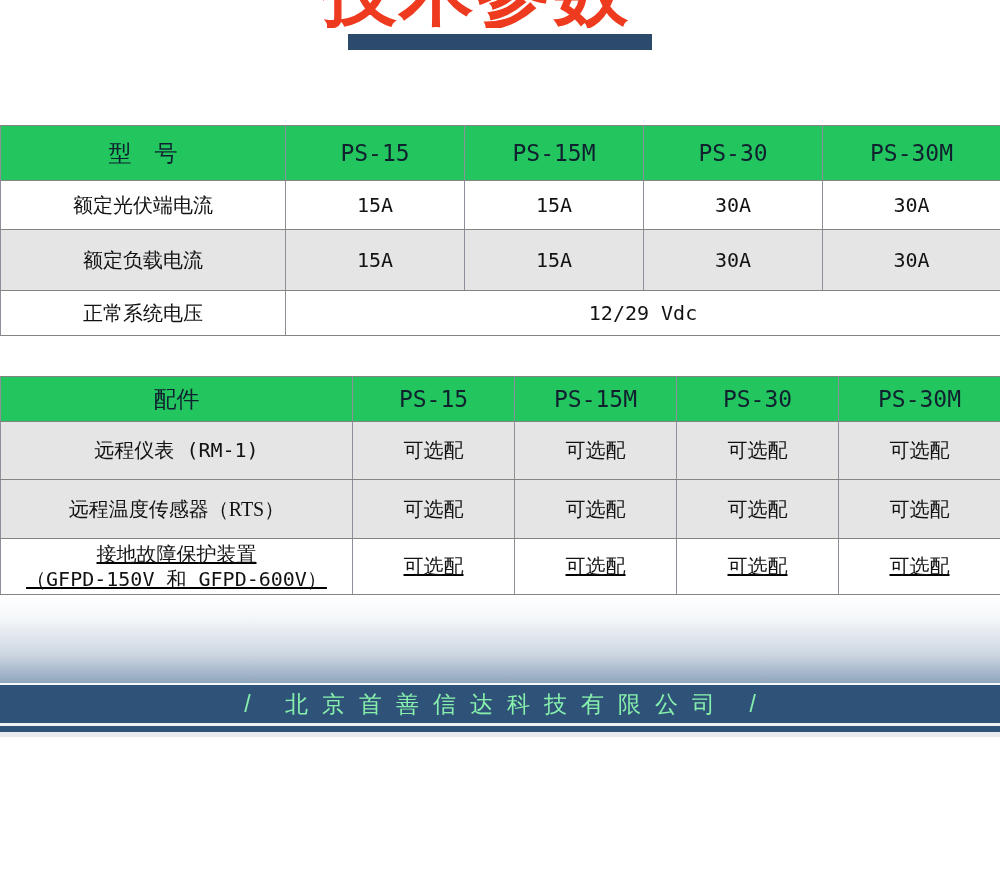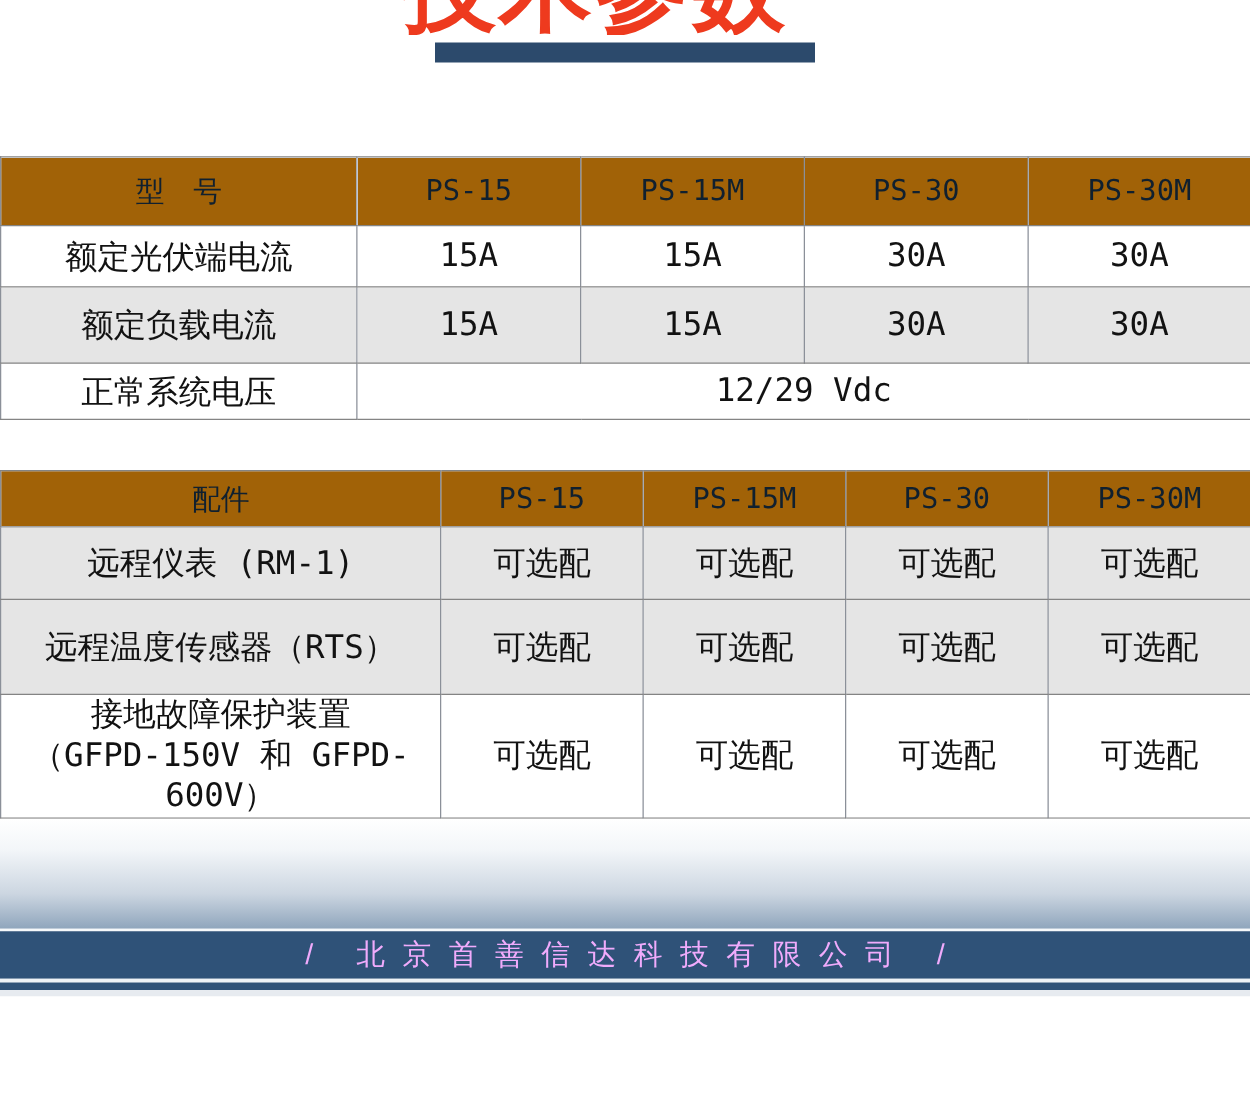--- a/index.html
+++ b/index.html
@@ -24,44 +24,44 @@
 
   
   table{
     width:1000px;border-collapse:collapse;table-layout:fixed;
     font-family:"DejaVu Sans Mono","Liberation Sans",sans-serif;
   }
   th,td{
     border:1px solid #8b9099;
     border-top-color:#848484;border-bottom-color:#848484;
     text-align:center;vertical-align:middle;
-    font-size:26px;color:#121212;font-weight:400;padding:0 2px;
+    font-size:20px;color:#121212;font-weight:400;padding:0 2px;
     overflow:hidden;
   }
   thead th{
-    background:#a16207;color:#10202f;font-size:23px;
+    background:#22c55e;color:#10202f;font-size:23px;
   }
   tr.alt td{background:#e5e5e5;}
   tr.h55{height:55px;} tr.h49{height:49px;} tr.h61{height:61px;}
-  tr.h57{height:45px;} tr.h58{height:58px;} tr.h59{height:76px;} tr.h62{height:56px;}
+  tr.h57{height:45px;} tr.h58{height:58px;} tr.h59{height:59px;font-family:Liberation Serif, serif;} tr.h62{height:56px;text-decoration:underline;}
   td.pre{white-space:pre-line;line-height:1.25;}
   .table-gap{height:40px;}
 
   
   .fade{
     height:88px;
     background:linear-gradient(to bottom,#ffffff 0%,#f3f6f9 28%,#ccd6e1 68%,#8fa5bc 100%);
   }
   .thin-line-top{height:2px;background:#f5f8fa;}
   .footer-bar{
     height:38px;background:#2f5278;
     display:flex;align-items:center;justify-content:center;
   }
   .footer-text{
-    color:#f0abfc;font-size:23px;letter-spacing:14px;
+    color:#86efac;font-size:23px;letter-spacing:14px;
     font-family:"Liberation Sans",sans-serif;white-space:nowrap;
     padding-left:14px; 
   }
   .thin-line-bottom{height:3px;background:#eef2f6;}
   .navy-strip{height:6px;background:#2f5278;}
   .bottom-light{height:5px;background:#e7ebf0;}
 </style>
 </head>
 <body>
 

